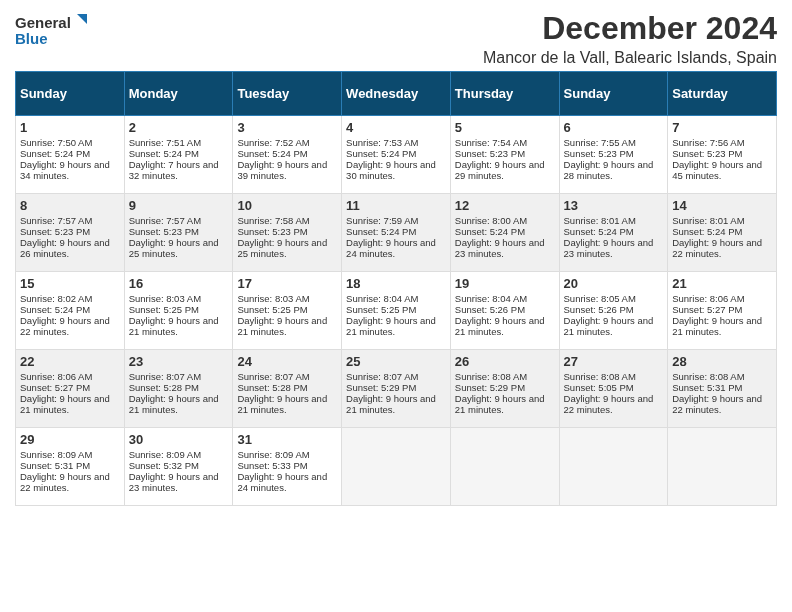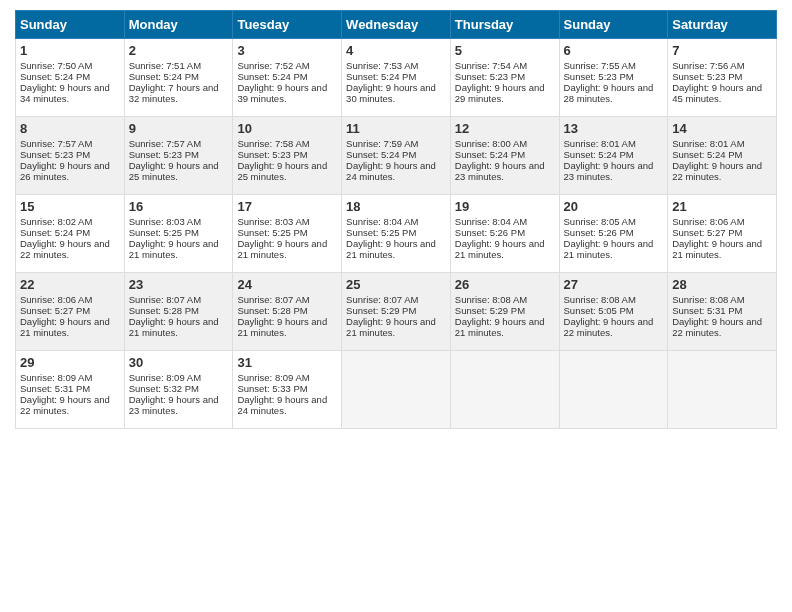--- a/index.html
+++ b/index.html
@@ -36,23 +36,23 @@
       font-size: 16px;
       color: #333;
       margin-top: 2px;
     }
     .calendar-table {
       width: 100%;
       border-collapse: collapse;
       table-layout: fixed;
     }
     .calendar-table thead th {
-      background-color: #0369a1;
+      background-color: #0c4a6e;
       color: #fff;
-      padding: 6px 4px;
+      padding: 14px 4px;
       font-size: 13px;
       font-weight: bold;
       text-align: left;
       border: 1px solid #2a7db5;
     }
     .calendar-table tbody tr {
       background: #fff;
     }
     .calendar-table tbody tr:nth-child(even) {
       background: #f0f0f0;
@@ -73,20 +73,35 @@
       margin-bottom: 2px;
     }
     .empty-cell {
       background: #f5f5f5;
     }
   </style>
 </head>
 <body>
 
 <div class="container">
+  <div class="header-row">
+    <div class="logo">
+      <div>
+        <svg width="80" height="42" viewBox="0 0 80 42">
+          <text x="0" y="18" font-family="Arial" font-size="15" font-weight="bold" fill="#333">General</text>
+          <polygon points="62,4 72,4 72,14" fill="#1a6faf"></polygon>
+          <text x="0" y="34" font-family="Arial" font-size="15" font-weight="bold" fill="#1a6faf">Blue</text>
+        </svg>
+      </div>
+    </div>
+    <div class="title-block">
+      <div class="calendar-title">December 2024</div>
+      <div class="location-title">Mancor de la Vall, Balearic Islands, Spain</div>
+    </div>
+  </div>
 
   <table class="calendar-table">
     <thead>
       <tr>
         <th>Sunday</th>
         <th>Monday</th>
         <th>Tuesday</th>
         <th>Wednesday</th>
         <th>Thursday</th>
         <th>Sunday</th>

